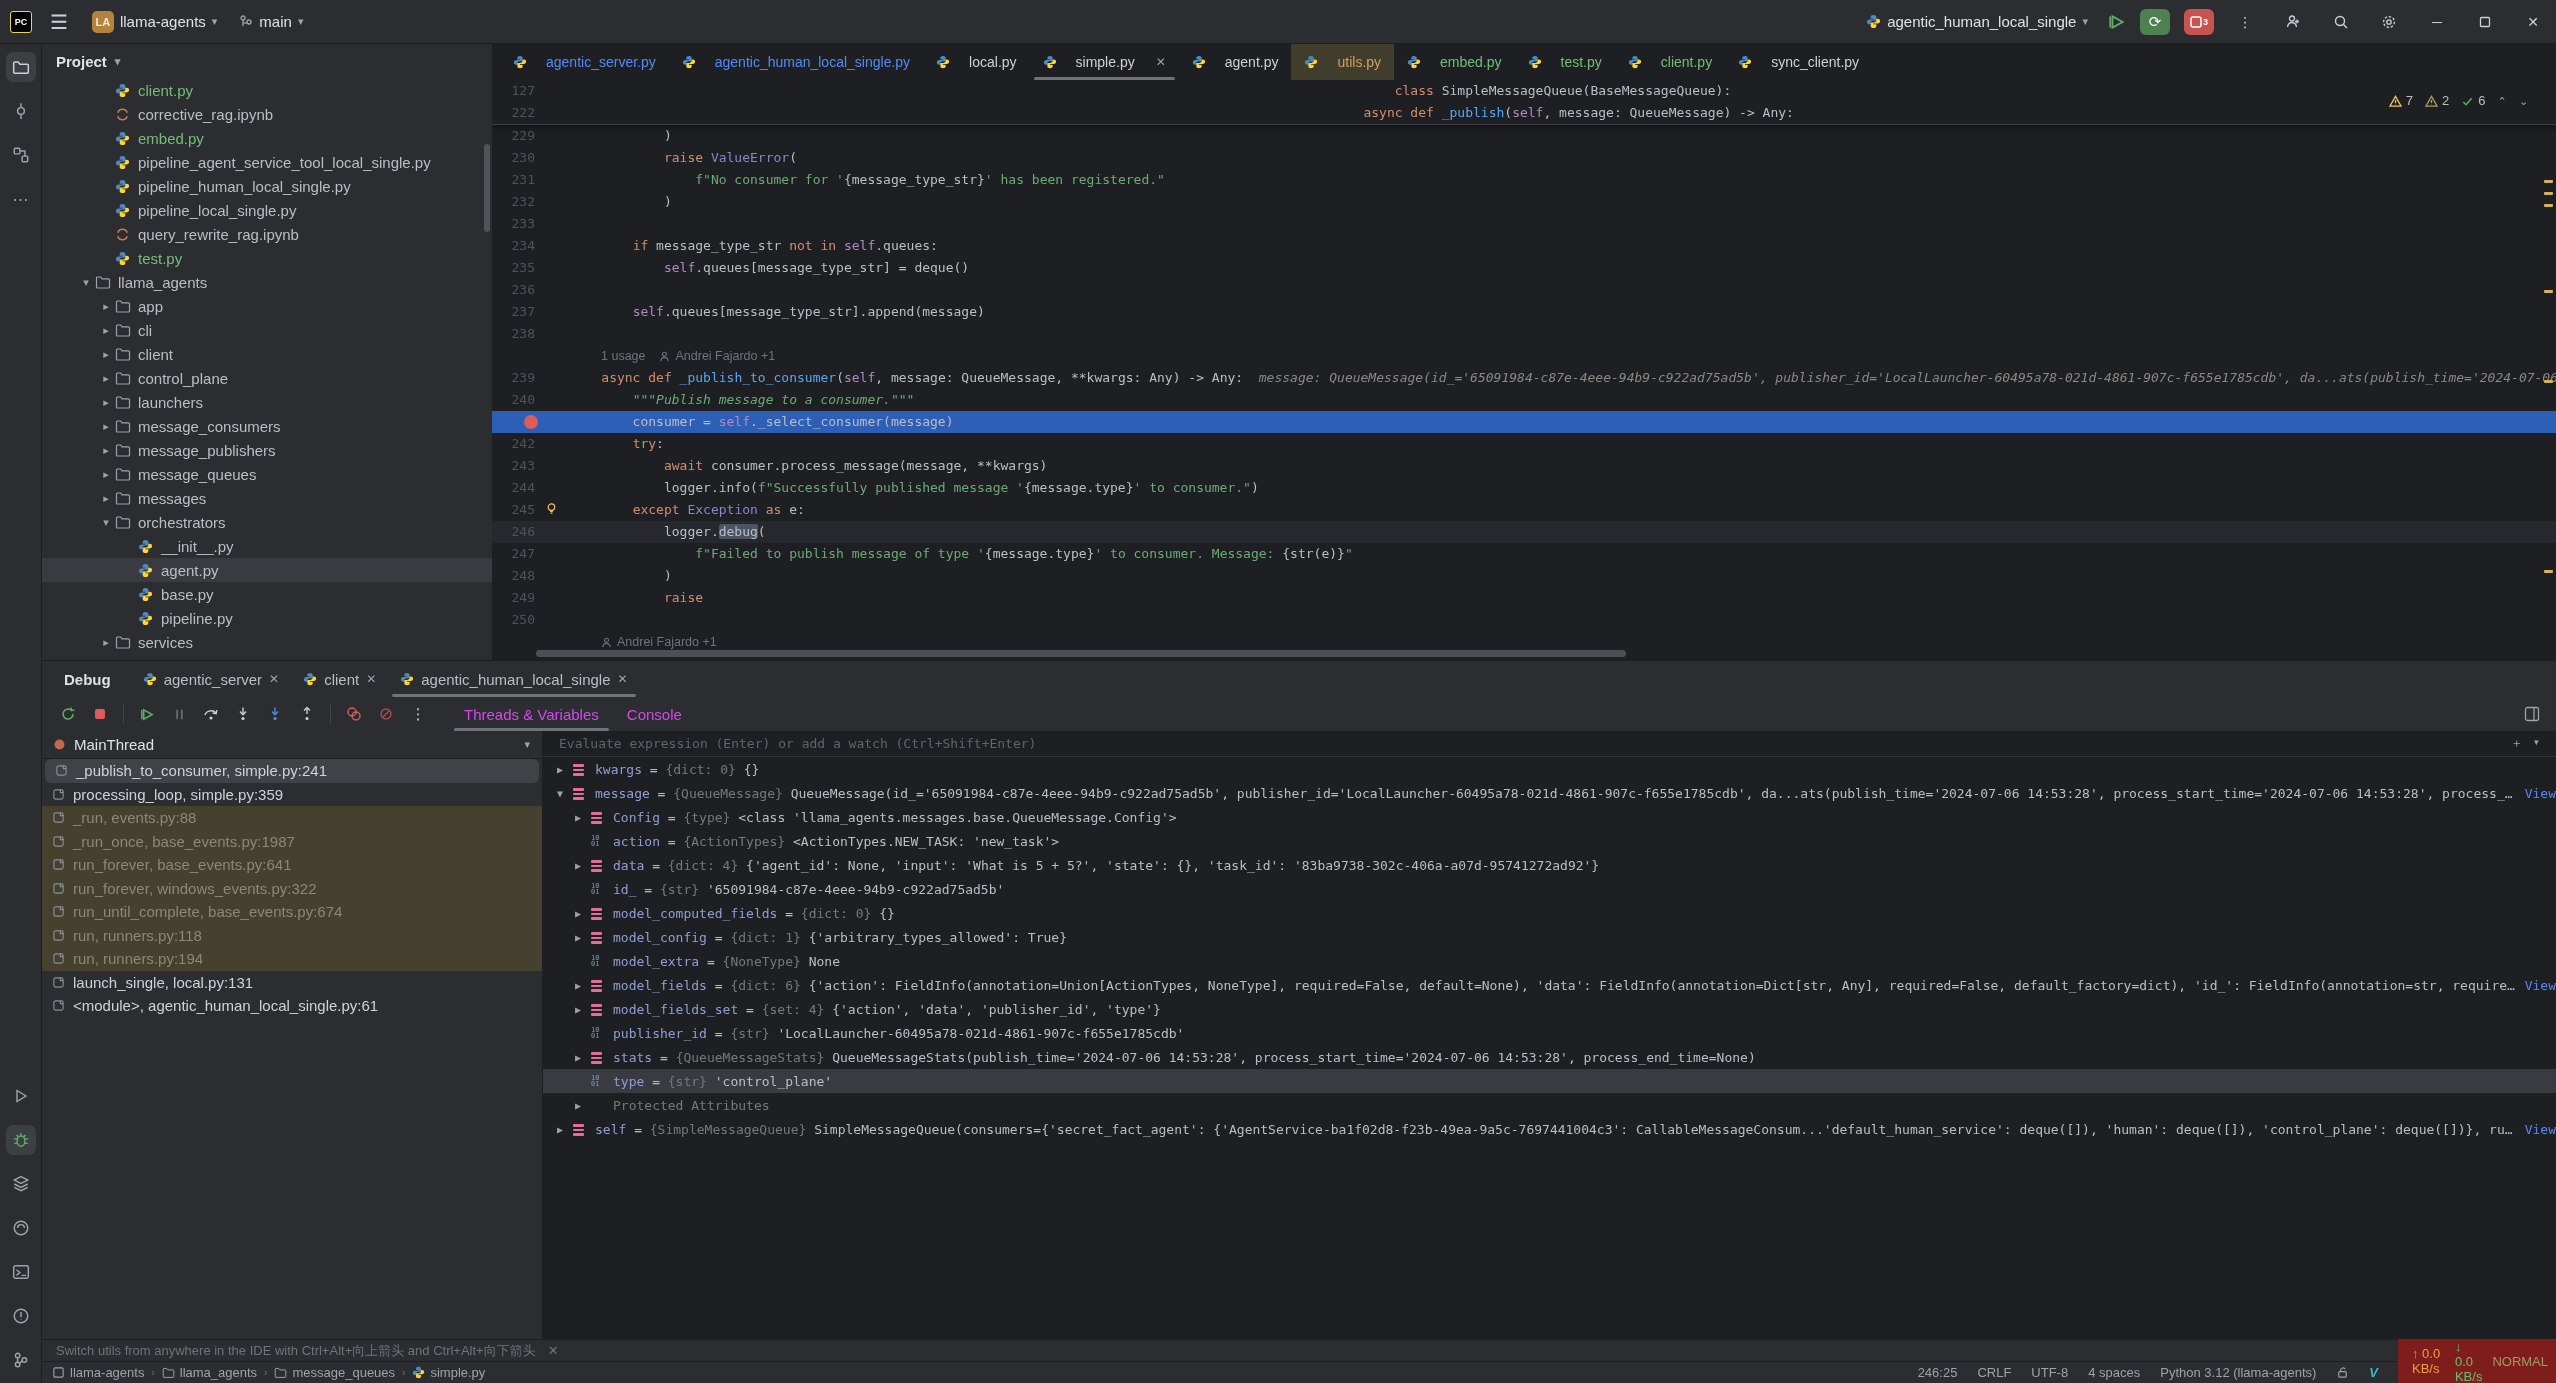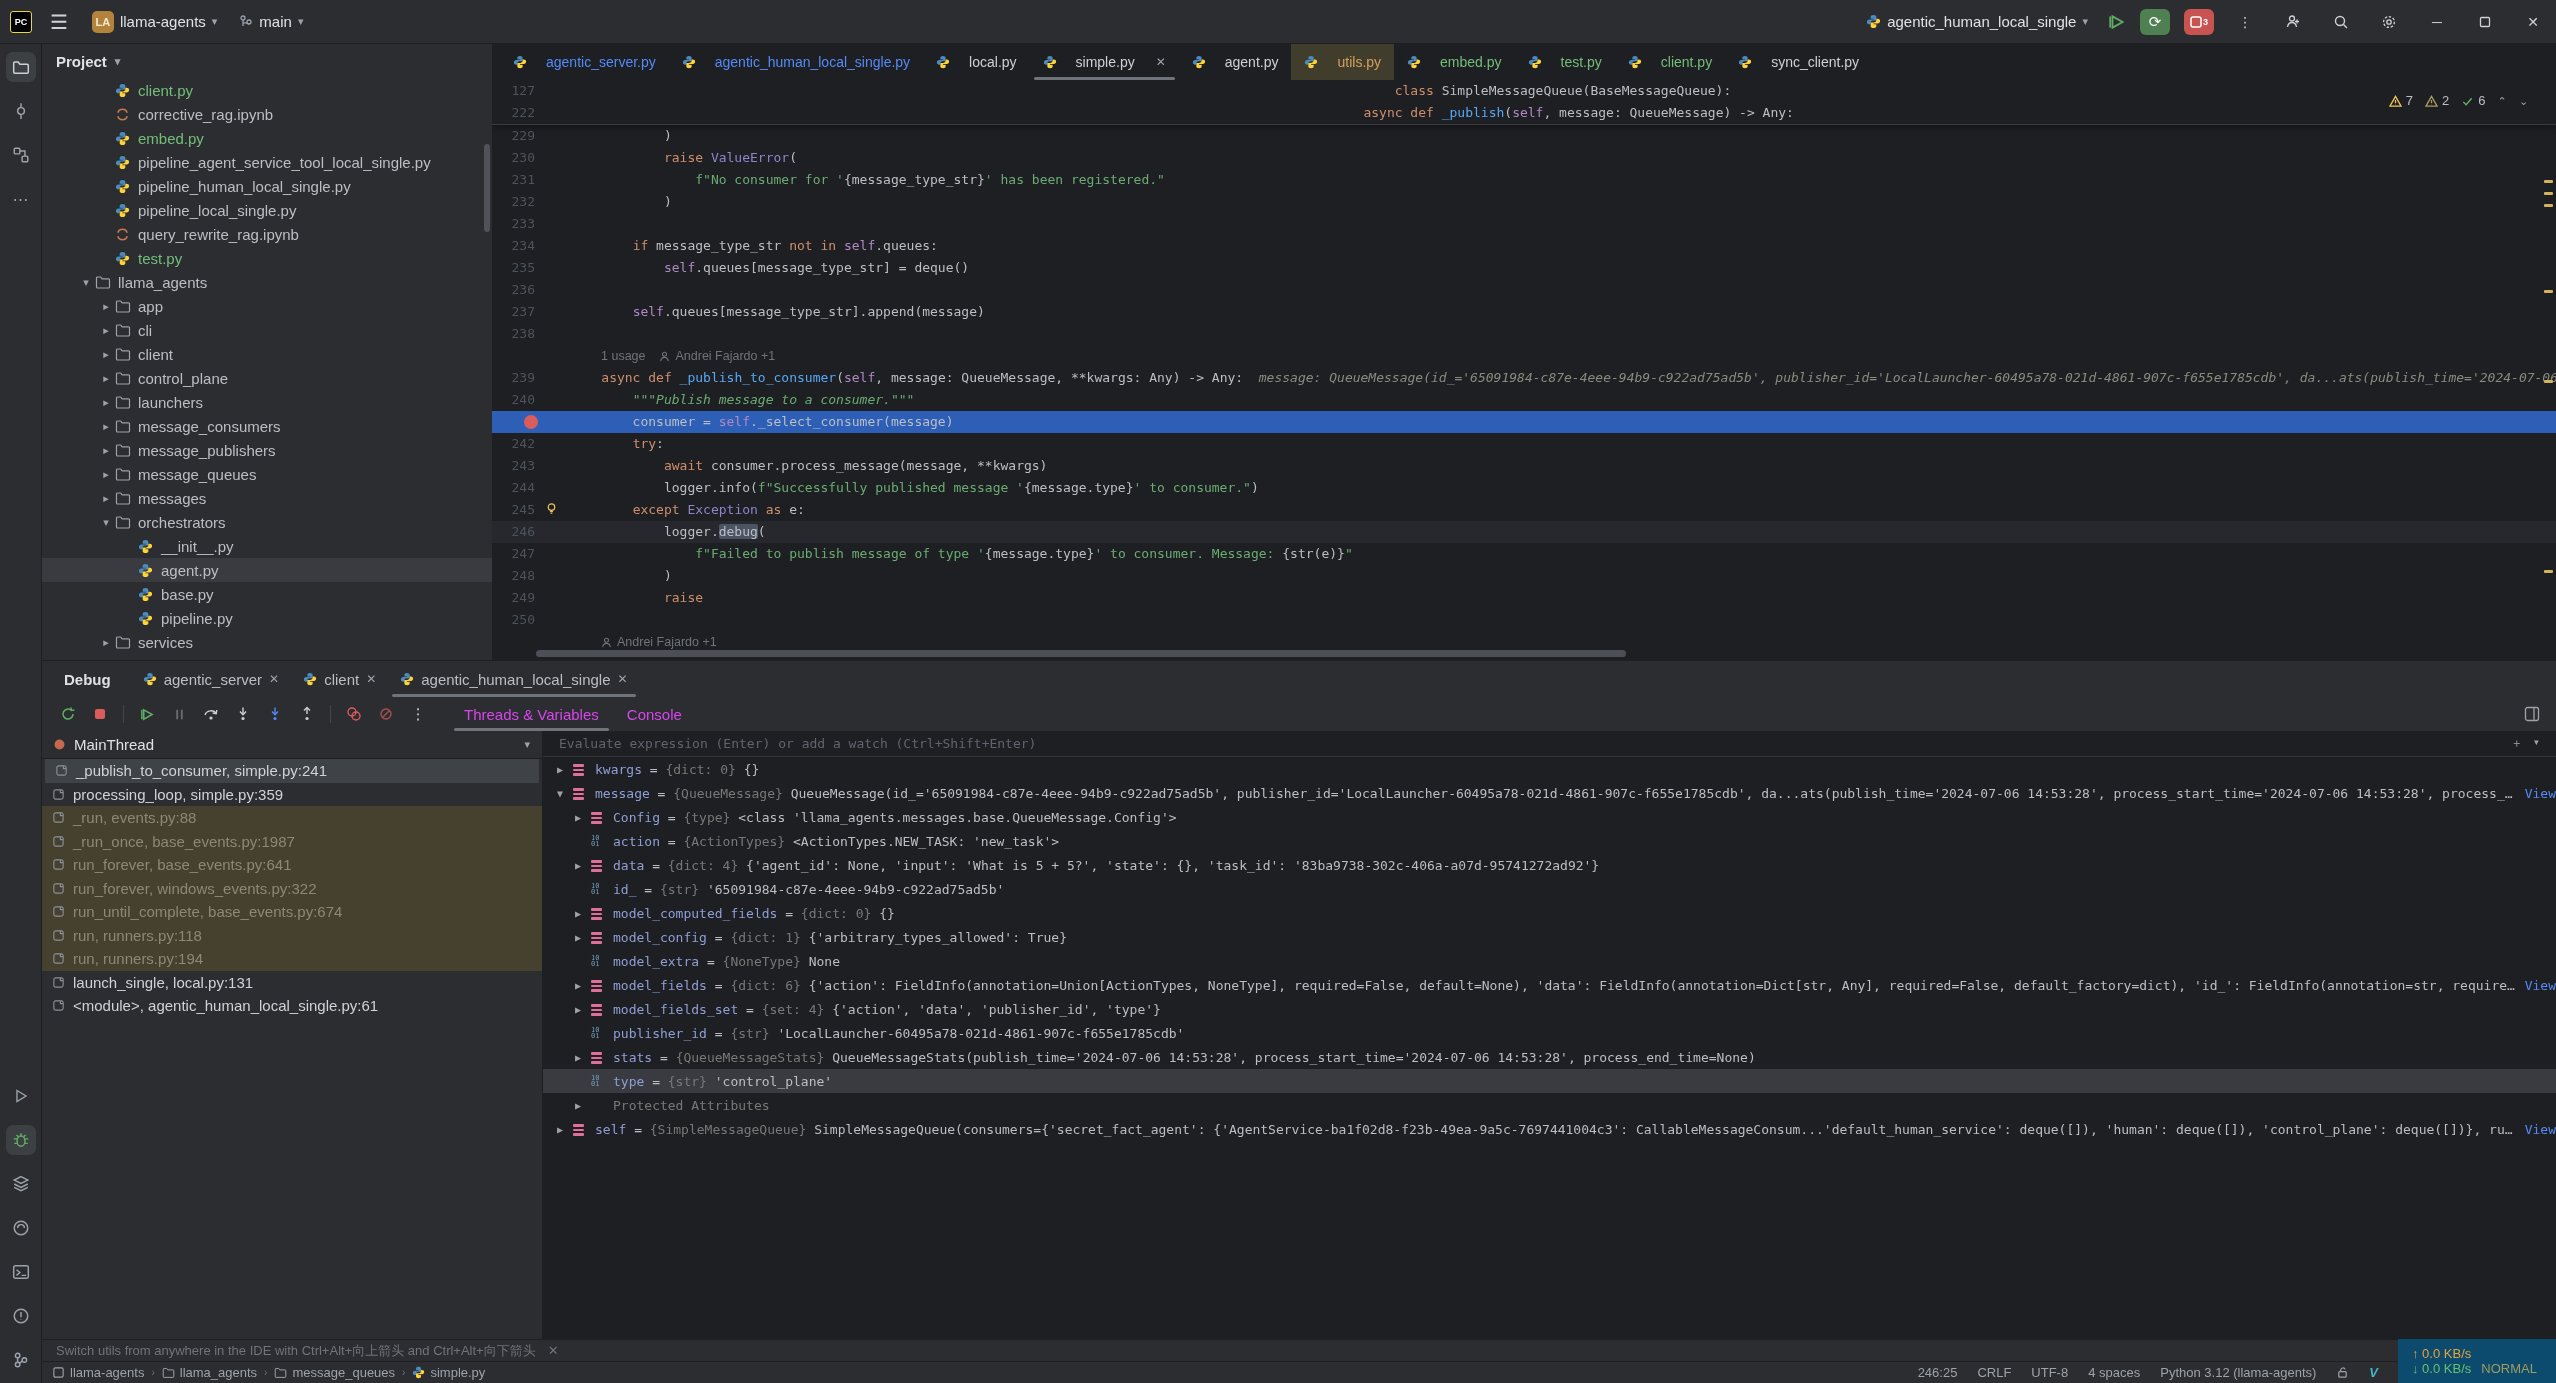--- a/index.html
+++ b/index.html
@@ -93,21 +93,21 @@
   .ticonbtn { width:28px; height:26px; border-radius:5px; display:flex; align-items:center; justify-content:center; font-size:15px; color:#ced0d6; }
   .ticonbtn.dis { opacity:.38; }
   .tsep { width:1px; height:18px; background:#43454a; margin:0 5px; }
   .dtoolbar-tab { padding:0 14px; height:100%; display:flex; align-items:center; color:#d946ef; position:relative; }
   .dtoolbar-tab.sel::after { content:""; position:absolute; left:4px; right:4px; bottom:0; height:3px; background:#6f737a; border-radius:2px; }
   .dbg-body { flex:1; display:flex; min-height:0; }
   .frames { width:501px; flex:0 0 auto; border-right:1px solid #1e1f22; display:flex; flex-direction:column; font-size:15px; }
   .thread-row { height:28px; display:flex; align-items:center; gap:9px; padding:0 12px; border-bottom:1px solid #1e1f22; color:#dfe1e5; }
   .thread-row .chev { margin-left:auto; }
   .frame-row { height:23.5px; display:flex; align-items:center; gap:8px; padding:0 10px; color:#cfd2d8; white-space:nowrap; overflow:hidden; }
-  .frame-row.selected { background:#3f4246; border-radius:1px; margin:0 3px; }
+  .frame-row.selected { background:#3f4246; border-radius:6px; margin:0 3px; }
   .frame-row.lib { background:#46412f; color:#8a8876; }
   .vars { flex:1; background:#1e1f22; display:flex; flex-direction:column; min-width:0;
           font-family:"DejaVu Sans Mono", monospace; font-size:13px; }
   .watchbar { height:26px; display:flex; align-items:center; padding:0 16px; color:#5f646d;
               border-bottom:1px solid #313438; gap:10px; flex:0 0 auto; }
   .watchbar .wicons { margin-left:auto; display:flex; gap:10px; color:#9da2ab; font-size:12px; }
   .vrow { height:24px; display:flex; align-items:center; white-space:nowrap; overflow:hidden; padding-left:14px; }
   .vrow.hl { background:#393b40; }
   .vrow .vchev { width:16px; color:#9da2ab; font-size:10px; flex:0 0 auto; }
   .vrow .vicon { width:16px; height:14px; margin-right:6px; flex:0 0 auto; position:relative; }
@@ -120,22 +120,22 @@
   .prim-ic { font-size:7px; line-height:6px; color:#6f9fbd; font-family:"DejaVu Sans Mono",monospace; padding-top:1px; }
   .dbg-footer { height:22px; display:flex; align-items:center; gap:12px; padding-left:14px;
                 font-size:13px; color:#6f737a; border-top:1px solid #1e1f22; flex:0 0 auto; }
 
   
   .statusbar { height:22px; background:#2b2d30; border-top:1px solid #1e1f22; display:flex;
                align-items:center; font-size:13px; color:#9da2ab; padding:0 178px 0 10px; flex:0 0 auto; }
   .crumbs { display:flex; align-items:center; gap:7px; }
   .crumb-sep { color:#6f737a; font-size:10px; }
   .sb-right { margin-left:auto; display:flex; gap:20px; align-items:center; }
-  .netbox { position:absolute; right:0; bottom:0; width:158px; height:44px; background:#0c4a6e;
-            display:flex; flex-direction:column; justify-content:center; padding:2px 8px 2px 14px;
+  .netbox { position:absolute; right:0; bottom:0; width:158px; height:44px; background:#7f1d1d;
+            display:flex; flex-direction:row; justify-content:center; padding:2px 8px 2px 14px;
             font-size:13px; z-index:10; }
   .netbox .up { color:#e8a33d; } .netbox .dn { color:#67c26b; }
   .netrow { display:flex; gap:10px; align-items:center; }
   .vim-mode { color:#9d9d5f; }
   svg { display:block; }
 </style>
 </head>
 <body>
 
 <div id="app">

